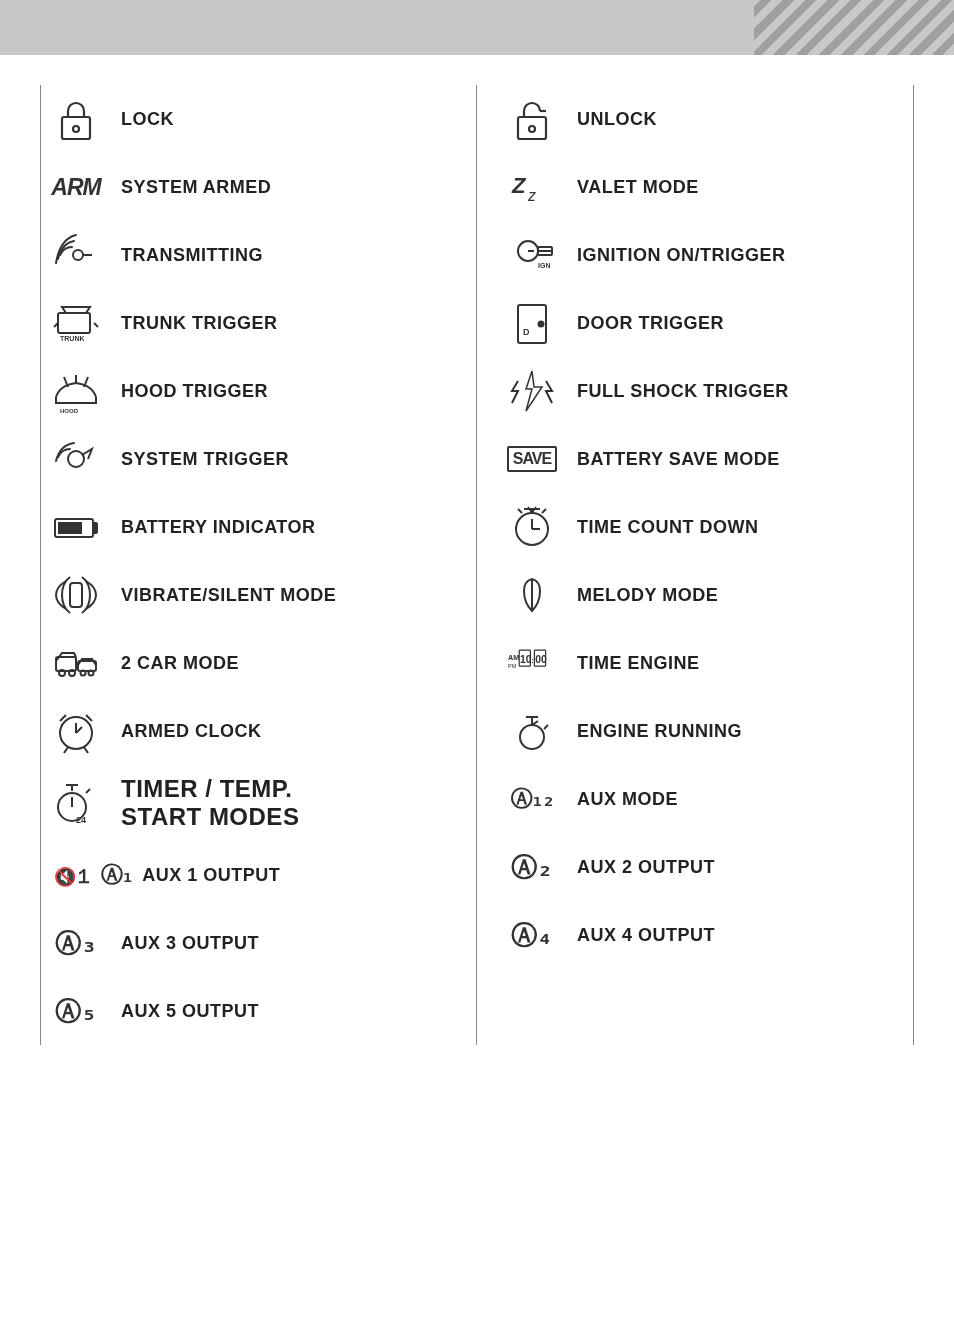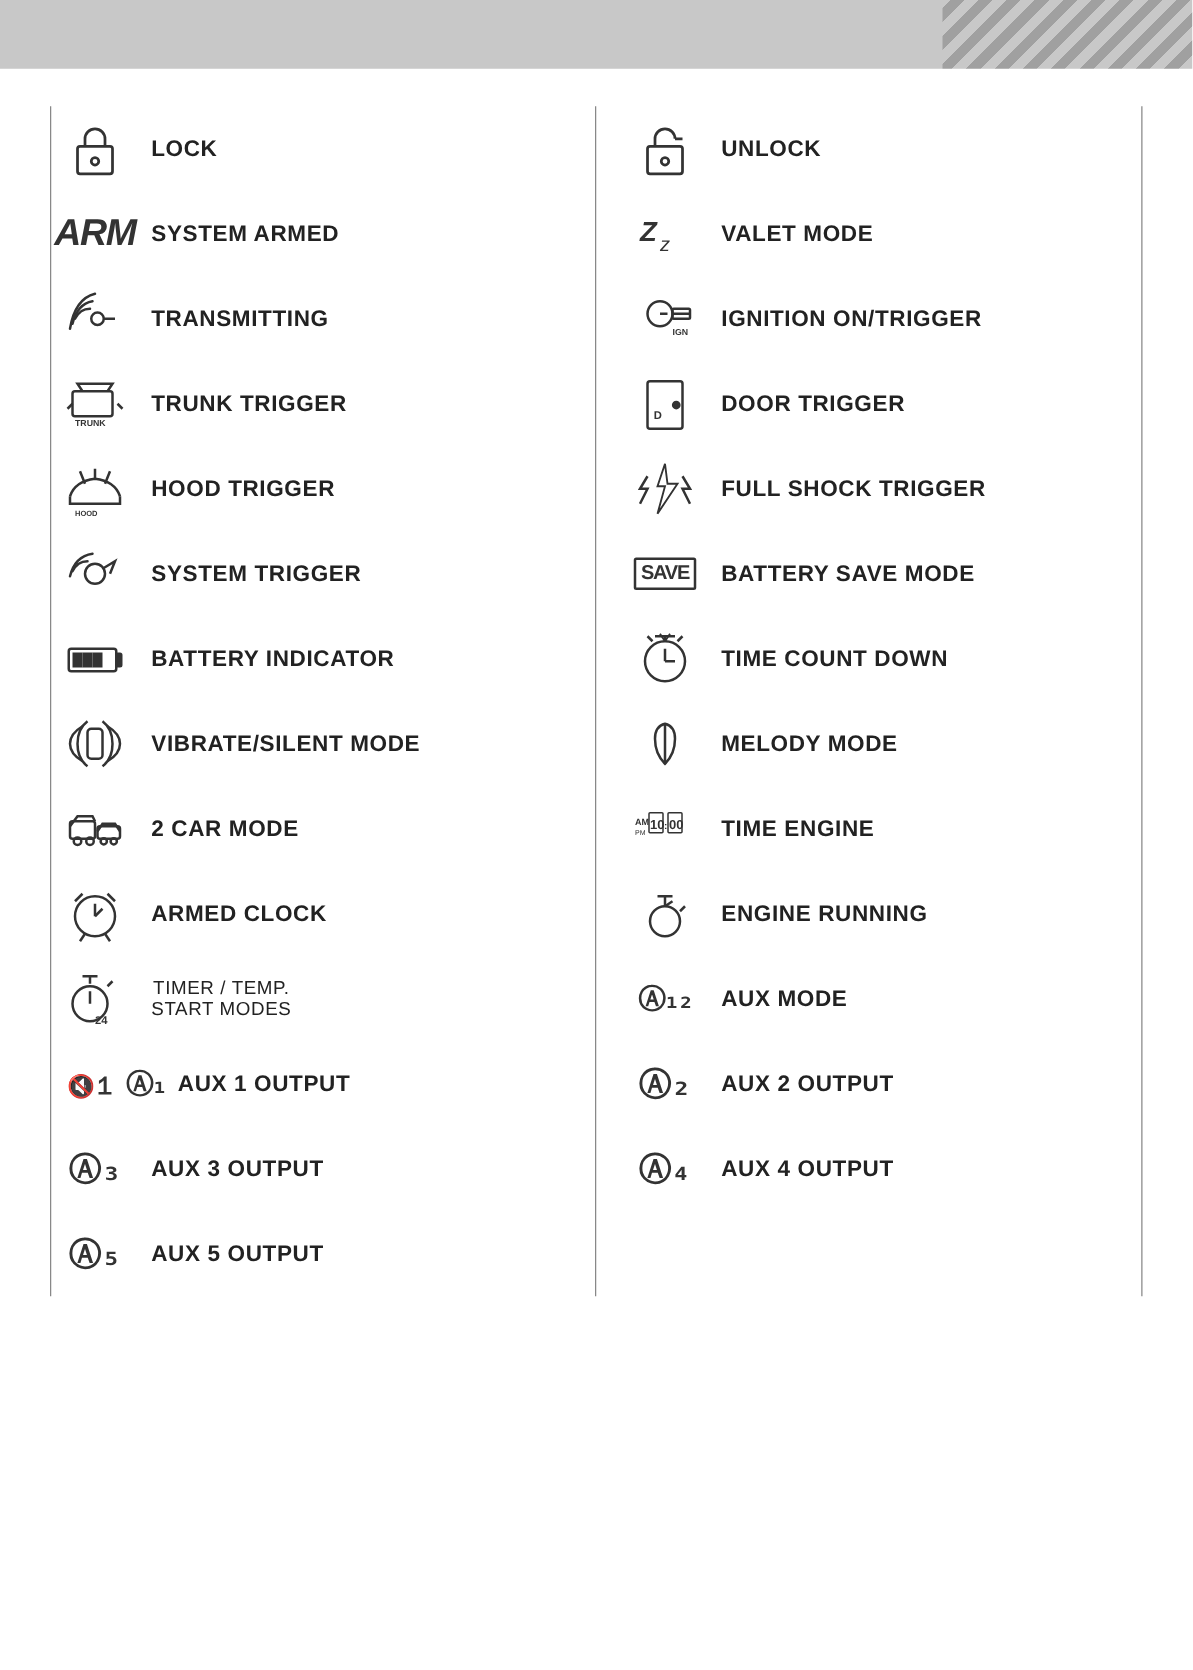--- a/index.html
+++ b/index.html
@@ -83,23 +83,22 @@
       font-size: 18px;
       font-weight: 600;
       color: #222;
       letter-spacing: 0.5px;
       padding-left: 10px;
     }
 
     
     .label-cell .sub-label {
       display: block;
-      font-size: 15px;
-      font-weight: 400;
-      text-align: center;
+      font-size: 24px;
+      font-weight: 700;
     }
 
     
     .icon-svg {
       width: 48px;
       height: 48px;
     }
   </style>
 </head>
 <body>
@@ -117,21 +116,21 @@
             <rect x="10" y="22" width="28" height="22" rx="2" ry="2"></rect>
             <path d="M16 22V16a8 8 0 0 1 16 0v6"></path>
             <circle cx="24" cy="34" r="3"></circle>
           </svg>
         </div>
         <div class="label-cell">LOCK</div>
       </div>
 
       <div class="icon-row">
         <div class="icon-cell">
-          <span style="font-size:30px; font-weight:bold; font-style:italic; color:#333; letter-spacing:-1px;">ARM</span>
+          <span style="font-size:23px; font-weight:bold; font-style:italic; color:#333; letter-spacing:-1px;">ARM</span>
         </div>
         <div class="label-cell">SYSTEM ARMED</div>
       </div>
 
       <div class="icon-row">
         <div class="icon-cell">
           <svg class="icon-svg" viewBox="0 0 48 48" fill="none" stroke="#333" stroke-width="2">
             <path d="M8 24 Q12 16 20 16" stroke-linecap="round"></path>
             <path d="M6 28 Q10 12 22 10" stroke-linecap="round"></path>
             <path d="M4 32 Q8 8 24 4" stroke-linecap="round"></path>

